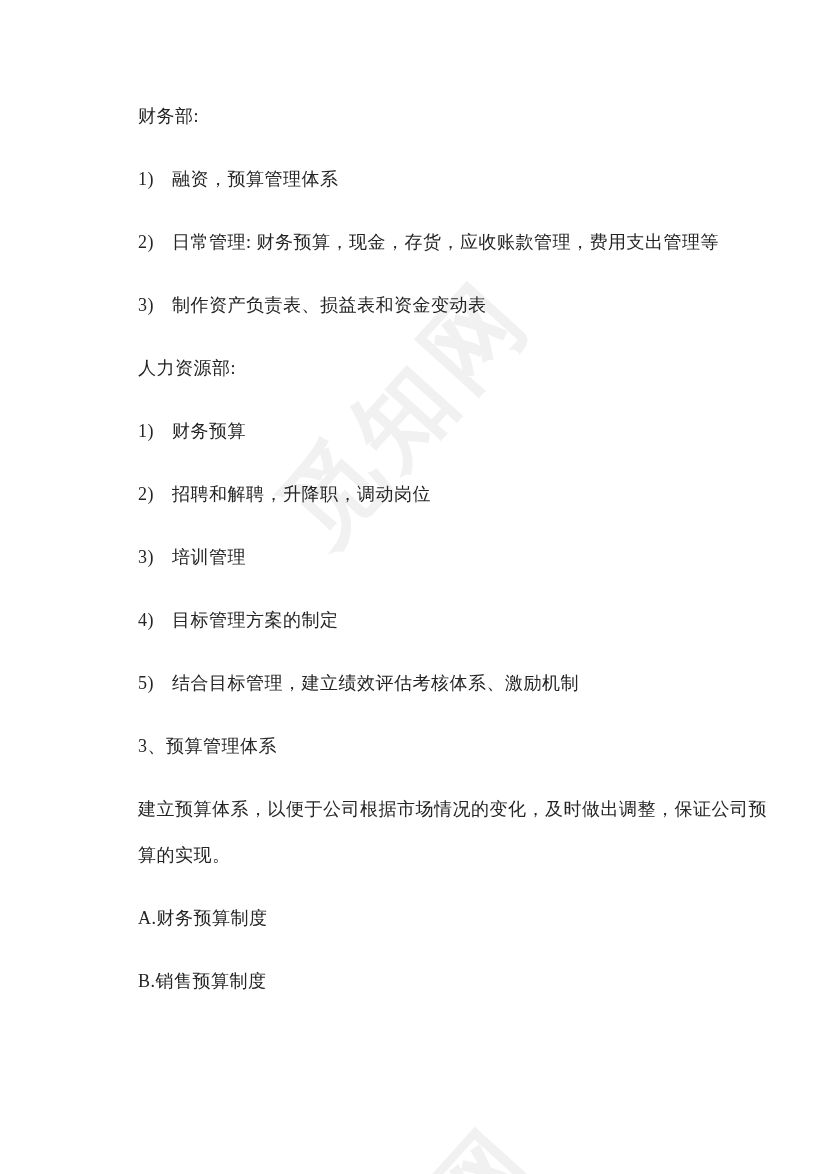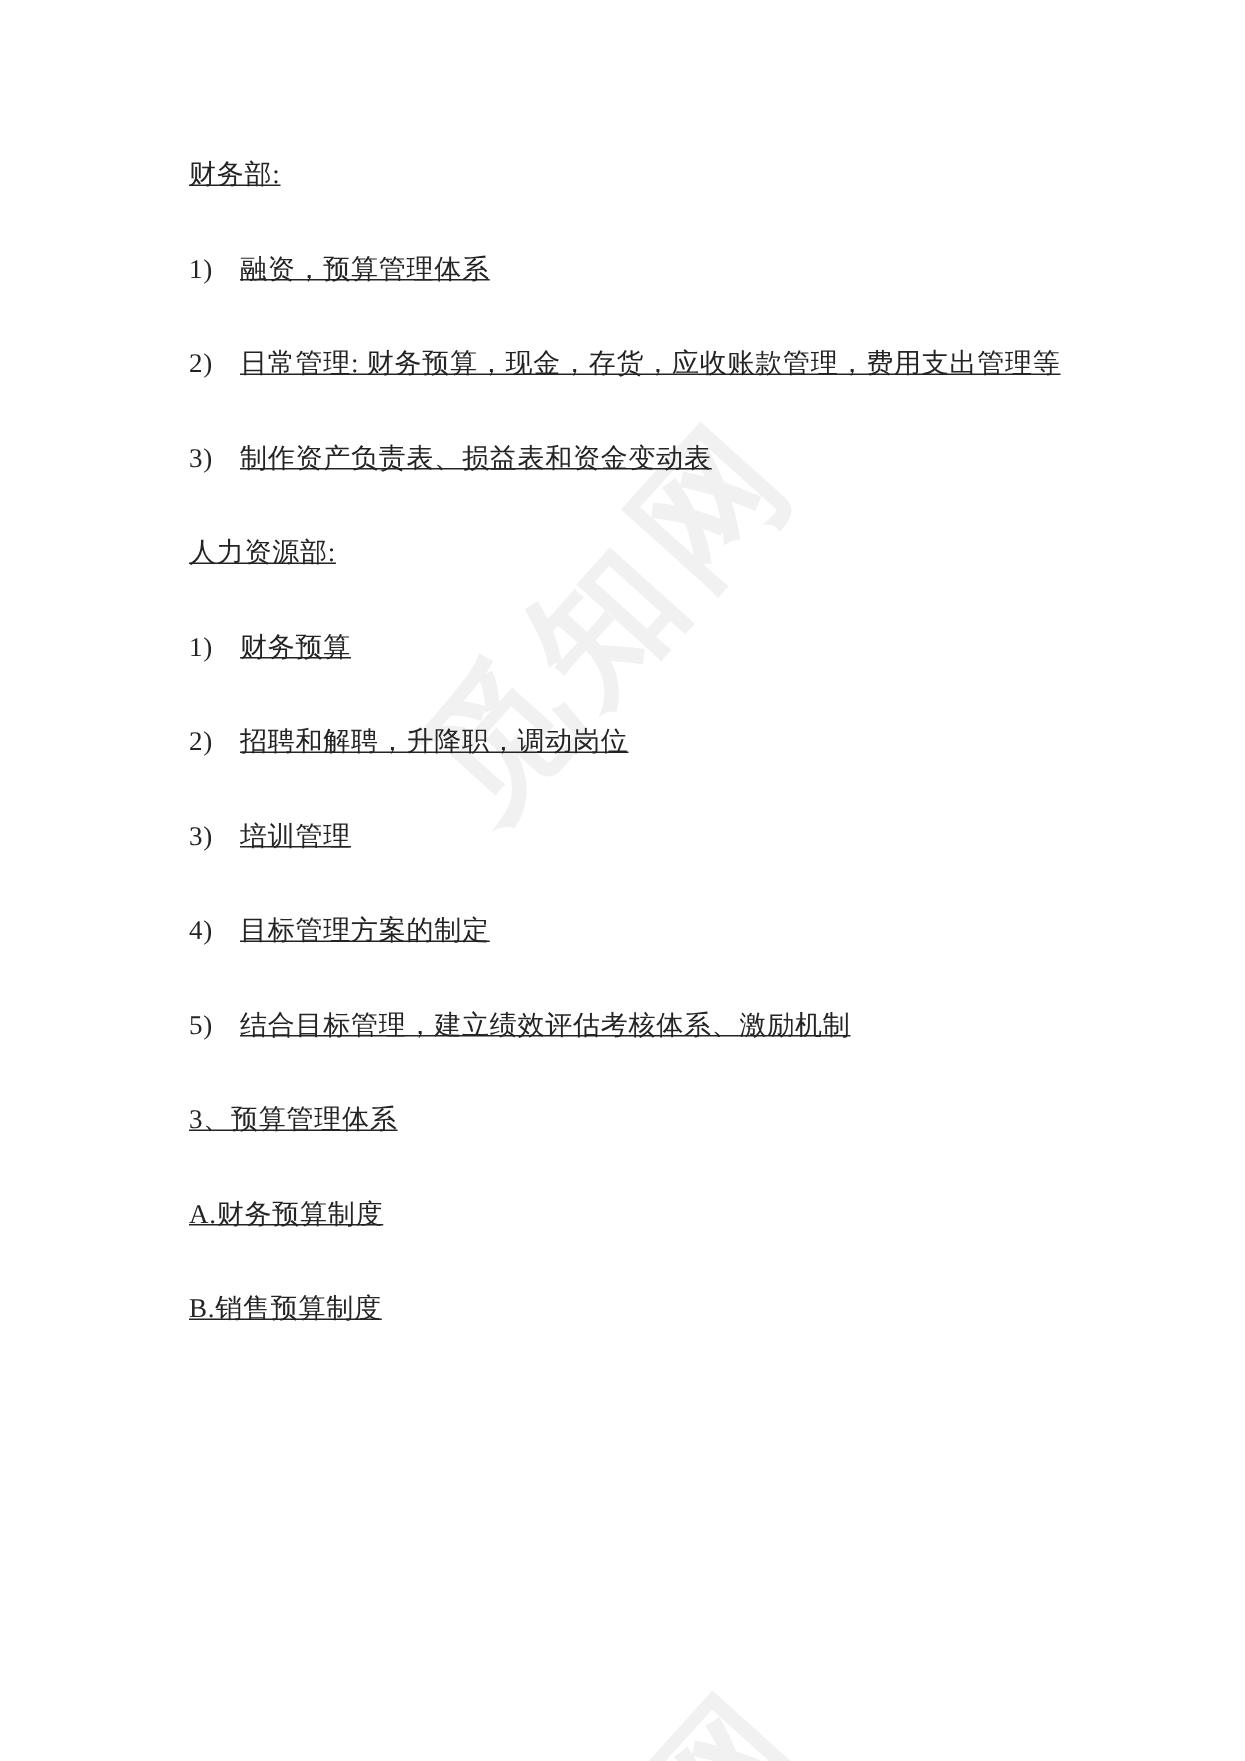--- a/index.html
+++ b/index.html
@@ -30,25 +30,24 @@
     letter-spacing: 9px;
     color: #f1f1f1;
     white-space: nowrap;
     transform: translate(-50%, -50%) rotate(-48deg);
     user-select: none;
   }
   .watermark.wm-center { left: 407px; top: 413px; }
   .watermark.wm-bottom { left: 415px; top: 1259px; }
   .content {
     position: absolute;
-    left: 126px;
+    left: 138px;
     top: 93px;
     width: 640px;
     z-index: 1;
-    text-decoration: underline;
   }
   .line {
     font-size: 18px;
     line-height: 46px;
     margin: 0 0 17px 0;
     letter-spacing: 0.5px;
   }
   .marker {
     display: inline-block;
     width: 34px;
@@ -98,19 +97,20 @@
       <span class="marker">4)</span><span>目标管理方案的制定</span>
     </div>
 
     <div class="line">
       <span class="marker">5)</span><span>结合目标管理，建立绩效评估考核体系、激励机制</span>
     </div>
 
 
     <div class="line">3、预算管理体系</div>
 
+    <div class="line">建立预算体系，以便于公司根据市场情况的变化，及时做出调整，保证公司预算的实现。</div>
 
     <div class="line">A.财务预算制度</div>
 
     <div class="line">B.销售预算制度</div>
 
   </div>
 </div>
 
 </body></html>

